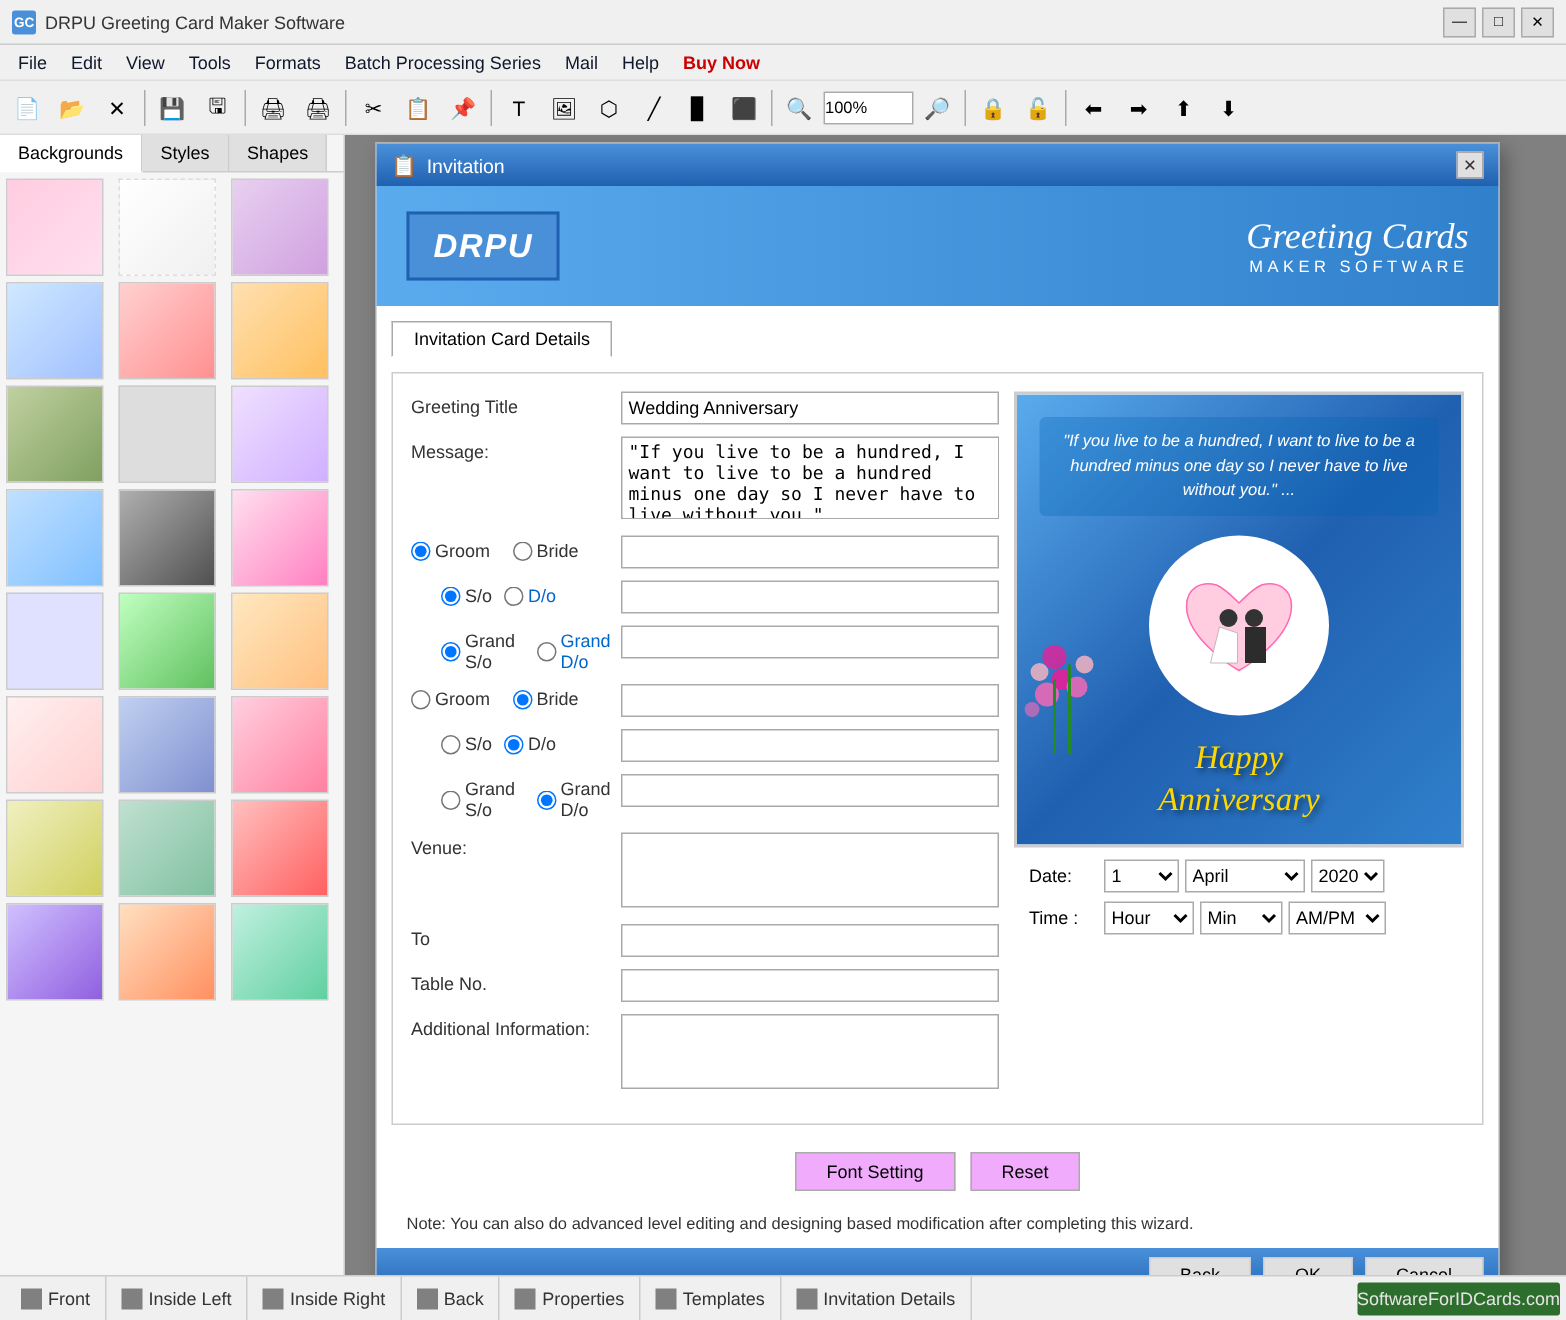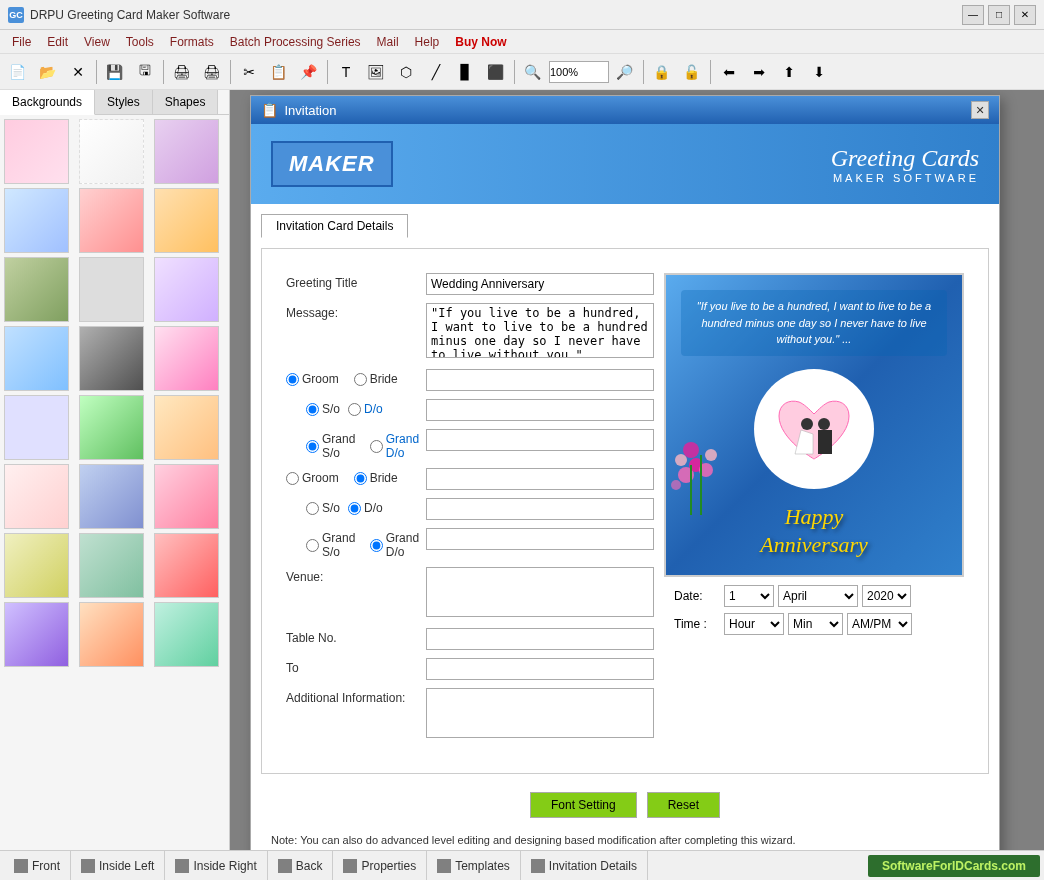--- a/index.html
+++ b/index.html
@@ -8,21 +8,21 @@
     
     .title-bar { background: #f0f0f0; display: flex; align-items: center; justify-content: space-between; padding: 4px 8px; border-bottom: 1px solid #ccc; height: 30px; }
     .title-bar-left { display: flex; align-items: center; gap: 6px; }
     .title-bar-icon { width: 16px; height: 16px; background: #4a90d9; border-radius: 2px; display: flex; align-items: center; justify-content: center; color: white; font-size: 9px; font-weight: bold; }
     .title-bar-title { font-size: 12px; color: #333; }
     .title-bar-controls { display: flex; gap: 4px; }
     .title-btn { width: 22px; height: 20px; border: 1px solid #aaa; background: #e0e0e0; cursor: pointer; display: flex; align-items: center; justify-content: center; font-size: 10px; }
     
     
     .menu-bar { background: #f0f0f0; display: flex; align-items: center; padding: 2px 4px; border-bottom: 1px solid #ddd; height: 24px; }
-    .menu-item { padding: 2px 8px; cursor: pointer; font-size: 12px; color: #7f1d1d; }
+    .menu-item { padding: 2px 8px; cursor: pointer; font-size: 12px; color: #0f172a; }
     .menu-item.buy-now { color: #cc0000; font-weight: bold; }
     
     
     .toolbar { background: #f0f0f0; display: flex; align-items: center; padding: 2px 4px; border-bottom: 1px solid #ddd; height: 36px; gap: 2px; }
     .tool-btn { width: 28px; height: 28px; border: 1px solid transparent; background: transparent; cursor: pointer; display: flex; align-items: center; justify-content: center; font-size: 14px; }
     .tool-separator { width: 1px; height: 24px; background: #aaa; margin: 0 2px; }
     .zoom-input { width: 60px; height: 22px; border: 1px solid #aaa; font-size: 11px; }
     
     
     .main-layout { display: flex; height: calc(880px - 30px - 24px - 36px - 30px); }
@@ -73,51 +73,51 @@
     .drpu-logo { background: #4a90d9; border: 2px solid #2060b0; padding: 8px 16px; color: white; font-size: 22px; font-weight: bold; font-style: italic; letter-spacing: 1px; }
     .greeting-cards-text { text-align: right; color: white; }
     .greeting-cards-text .main-text { font-size: 24px; font-style: italic; font-family: Georgia, serif; }
     .greeting-cards-text .sub-text { font-size: 11px; letter-spacing: 3px; }
     
     
     .dialog-content { padding: 10px; }
     .tab-button { border: 1px solid #aaa; background: #e8e8e8; padding: 4px 14px; cursor: pointer; font-size: 12px; margin-bottom: 10px; display: inline-block; }
     .tab-button.active { background: white; border-bottom-color: white; }
     
-    .form-section { border: 1px solid #ccc; padding: 24px; display: flex; gap: 10px; }
+    .form-section { border: 1px solid #ccc; padding: 12px; display: flex; gap: 10px; }
     .form-fields { flex: 1; }
     .form-row { display: flex; align-items: flex-start; margin-bottom: 8px; }
     .form-label { width: 140px; font-size: 12px; color: #333; padding-top: 3px; flex-shrink: 0; }
     .form-control { flex: 1; }
     .form-input { width: 100%; height: 22px; border: 1px solid #aaa; padding: 2px 4px; font-size: 12px; }
     .form-textarea { width: 100%; height: 55px; border: 1px solid #aaa; padding: 2px 4px; font-size: 12px; resize: none; }
     .form-textarea-small { width: 100%; height: 50px; border: 1px solid #aaa; padding: 2px 4px; font-size: 12px; resize: none; }
     
     
     .card-preview { width: 300px; flex-shrink: 0; border: 2px solid #ccc; overflow: hidden; }
     .card-preview-inner { background: linear-gradient(135deg, #5aabee 0%, #2060b0 50%, #3080cc 100%); height: 300px; position: relative; display: flex; flex-direction: column; align-items: center; justify-content: space-between; padding: 15px; }
     .date-row { display: flex; align-items: center; margin-bottom: 6px; }
     .date-label { width: 50px; font-size: 12px; }
     .date-select { height: 22px; border: 1px solid #aaa; font-size: 12px; margin-right: 4px; background: white; }
     
     
     .dialog-buttons { display: flex; justify-content: center; gap: 10px; margin-top: 10px; padding: 8px; }
-    .btn { padding: 4px 20px; border: 1px solid #aaa; background: #84cc16; cursor: pointer; font-size: 12px; height: 26px; }
+    .btn { padding: 4px 20px; border: 1px solid #aaa; background: #f0abfc; cursor: pointer; font-size: 12px; height: 26px; }
     
     .dialog-note { font-size: 11px; color: #333; margin-top: 8px; padding: 0 10px; }
     
     
     .dialog-footer { background: linear-gradient(to bottom, #4a90d9, #2060b0); height: 36px; display: flex; align-items: center; justify-content: flex-end; padding: 0 10px; gap: 8px; }
     .dialog-footer-btn { padding: 4px 20px; border: 1px solid #ccc; background: #e0e0e0; cursor: pointer; font-size: 12px; }
     
     
     .status-bar { height: 30px; background: #f0f0f0; border-top: 1px solid #ccc; display: flex; align-items: center; padding: 0 4px; gap: 0; }
     .status-tab { display: flex; align-items: center; gap: 4px; padding: 0 10px; height: 100%; border-right: 1px solid #ccc; cursor: pointer; font-size: 12px; color: #333; }
     .status-tab-icon { width: 14px; height: 14px; background: #808080; }
-    .status-bar-right { margin-left: auto; background: #2d6e2d; color: #bef264; padding: 4px 14px; font-size: 12px; font-weight: bold; border-radius: 2px; }
+    .status-bar-right { margin-left: auto; background: #2d6e2d; color: #e5e5e5; padding: 4px 0; font-size: 12px; font-weight: normal; border-radius: 2px; }
     
     
     ::-webkit-scrollbar { width: 14px; }
     ::-webkit-scrollbar-track { background: #f0f0f0; }
     ::-webkit-scrollbar-thumb { background: #a0a0a0; border: 1px solid #ccc; }
     
     .panel-scroll-area { flex: 1; overflow-y: auto; padding: 4px; position: relative; }
     
     select { appearance: auto; }
   </style>
@@ -227,21 +227,21 @@
 
       <div class="dialog-title-bar">
         <div class="dialog-title-text">
           <span style="font-size:14px;">📋</span>
           <span>Invitation</span>
         </div>
         <button class="dialog-close">✕</button>
       </div>
 
       <div class="dialog-banner">
-        <div class="drpu-logo">MAKER</div>
+        <div class="drpu-logo">DRPU</div>
         <div class="greeting-cards-text">
           <div class="main-text">Greeting Cards</div>
           <div class="sub-text">MAKER  SOFTWARE</div>
         </div>
       </div>
 
       <div class="dialog-content">
         <div class="tab-button active">Invitation Card Details</div>
         
         <div class="form-section">
@@ -371,28 +371,28 @@
             </div>
 
             <div class="form-row">
               <div class="form-label">Venue:</div>
               <div class="form-control">
                 <textarea class="form-textarea-small" style=""></textarea>
               </div>
             </div>
 
             <div class="form-row">
+              <div class="form-label">To</div>
+              <div class="form-control">
+                <input class="form-input" type="text" style="">
+              </div>
+            </div>
+
+            <div class="form-row">
               <div class="form-label">Table No.</div>
-              <div class="form-control">
-                <input class="form-input" type="text" style="">
-              </div>
-            </div>
-
-            <div class="form-row">
-              <div class="form-label">To</div>
               <div class="form-control">
                 <input class="form-input" type="text" style="">
               </div>
             </div>
 
             <div class="form-row">
               <div class="form-label">Additional Information:</div>
               <div class="form-control">
                 <textarea class="form-textarea-small" style=""></textarea>
               </div>

